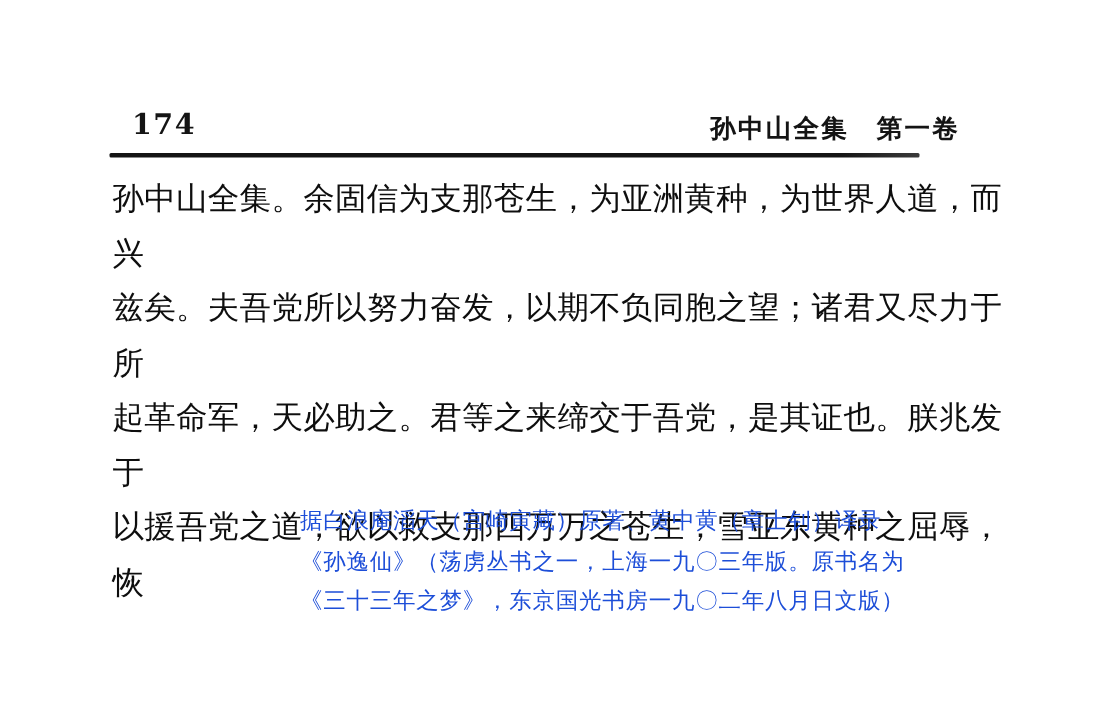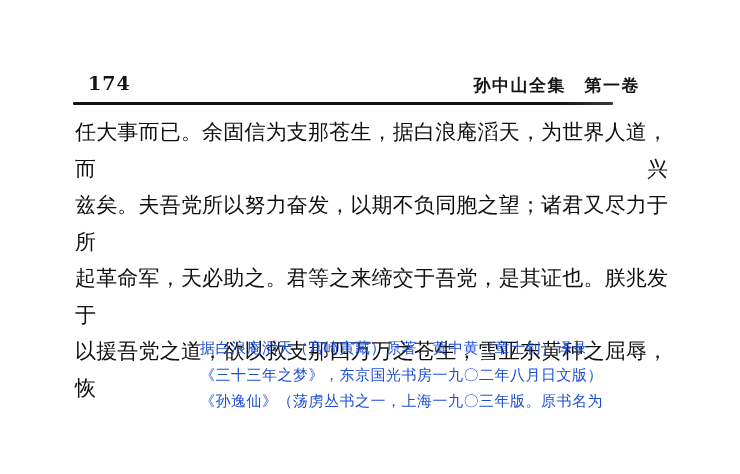--- a/index.html
+++ b/index.html
@@ -79,26 +79,26 @@
 
 <div class="page">
 
   <span class="pagenum">174</span>
 
   <div class="running-title">孙中山全集　第一卷</div>
 
   <div class="rule"></div>
 
   <main class="body-block">
-    <div class="bline">任大事而已。余固信为支那苍生，据白浪庵滔天，为世界人道，而兴</div>
+    <div class="bline">孙中山全集。余固信为支那苍生，为亚洲黄种，为世界人道，而兴</div>
     <div class="bline">兹矣。夫吾党所以努力奋发，以期不负同胞之望；诸君又尽力于所</div>
     <div class="bline">起革命军，天必助之。君等之来缔交于吾党，是其证也。朕兆发于</div>
     <div class="bline">以援吾党之道，欲以救支那四万万之苍生，雪亚东黄种之屈辱，恢</div>
 
   </main>
 
   <div class="attr-block">
     <div class="aline">据白浪庵滔天（宫崎寅藏）原著、黄中黄（章士钊）译录</div>
+    <div class="aline">《孙逸仙》（荡虏丛书之一，上海一九〇三年版。原书名为</div>
     <div class="aline">《三十三年之梦》，东京国光书房一九〇二年八月日文版）</div>
-    <div class="aline">《孙逸仙》（荡虏丛书之一，上海一九〇三年版。原书名为</div>
   </div>
 
 </div>
 
 </body></html>

